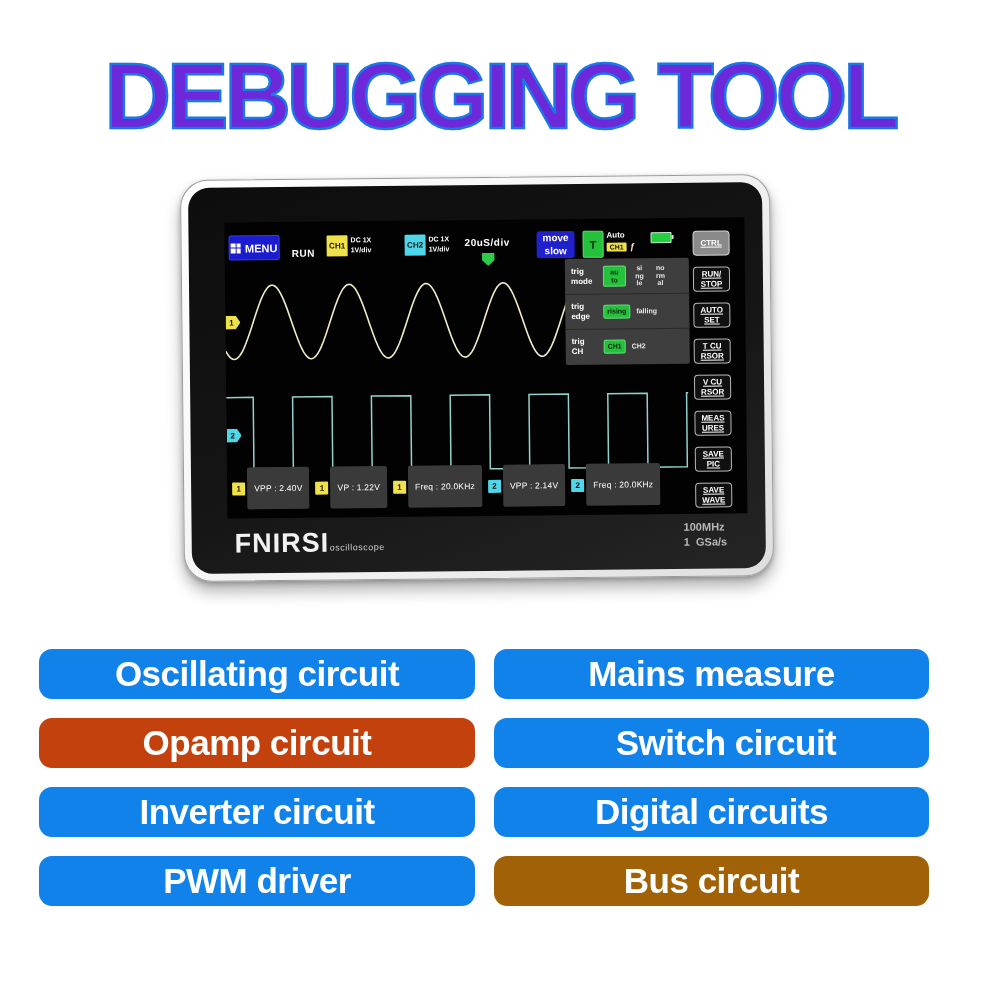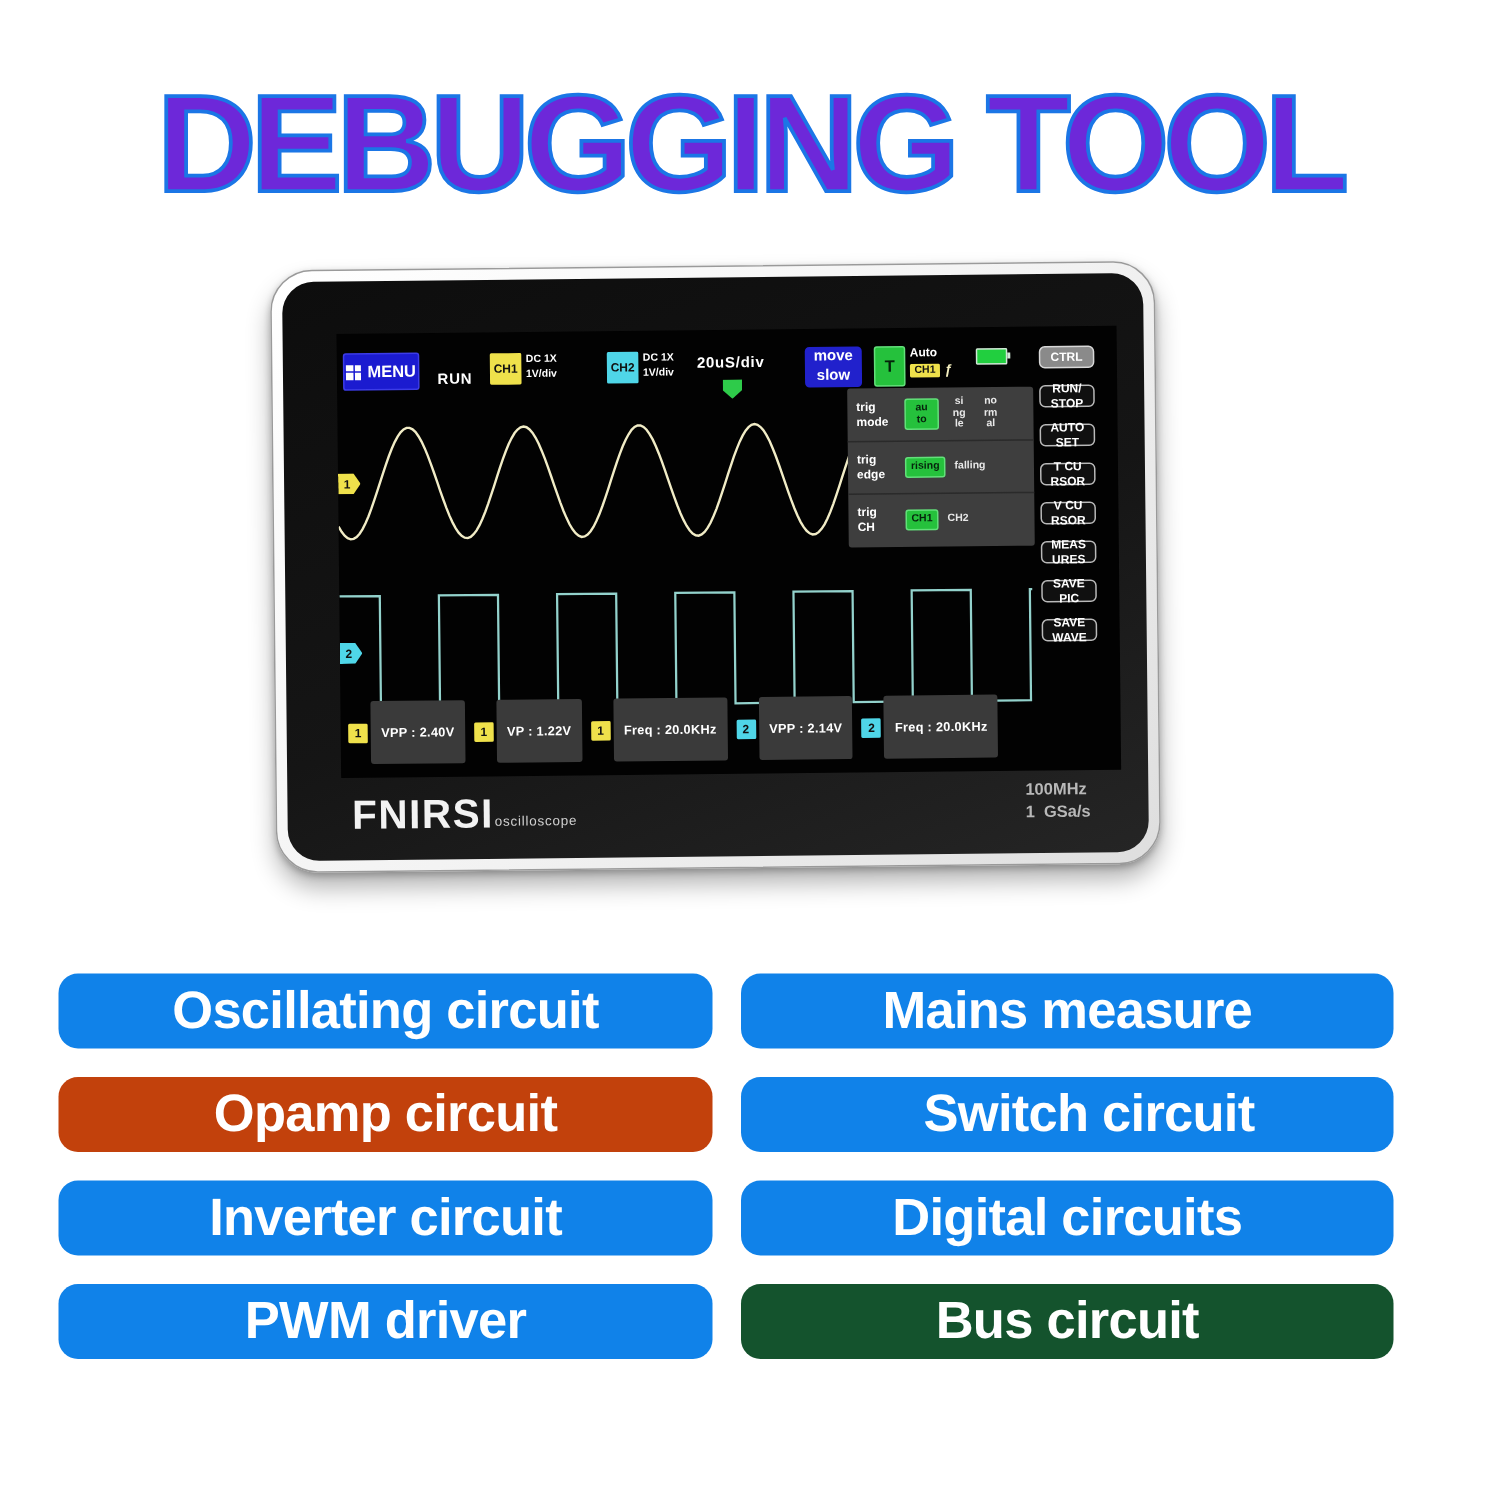--- a/index.html
+++ b/index.html
@@ -44,23 +44,23 @@
   .trigstat .row{display:flex;align-items:center;margin-top:2px;}
   .trigsrc{background:#efe14b;color:#111;font-size:7px;font-weight:bold;padding:1px 3px;border-radius:1px;}
   .trigsym{color:#f5f0c0;font-size:9px;font-style:italic;font-weight:bold;margin-left:3px;}
   .battery{position:absolute;left:426px;top:14px;width:19px;height:9px;background:#21cf3f;border:1px solid #cfe8d5;border-radius:1px;}
   .battery:after{content:"";position:absolute;right:-3px;top:2px;width:2px;height:4px;background:#cfe8d5;}
   .tlv{position:absolute;left:257px;top:33px;width:13px;height:13px;background:#2ecb4a;
        clip-path:polygon(0 0,100% 0,100% 55%,50% 100%,0 55%);}
 
   
   .skeys{position:absolute;left:468px;top:13px;width:37px;}
-  .skey{height:15px;margin-bottom:11px;background:#101010;border:1px solid #b9b9b9;border-radius:4px;
+  .skey{height:25px;margin-bottom:11px;background:#101010;border:1px solid #b9b9b9;border-radius:4px;
         color:#fff;font-size:8px;font-weight:bold;line-height:1.15;display:flex;flex-direction:column;
-        align-items:center;justify-content:center;text-align:center;box-sizing:border-box;}
+        align-items:center;justify-content:center;text-align:center;box-sizing:border-box;text-decoration:underline;}
   .skey.active{background:#8a8a8a;border-color:#d8d8d8;}
 
   
   .tpanel{position:absolute;left:340px;top:40px;width:124px;height:106px;background:#3e3e3e;border-radius:2px;}
   .trow{height:35px;display:flex;align-items:center;box-sizing:border-box;border-top:1px solid #2a2a2a;}
   .trow:first-child{border-top:none;}
   .tlabel{width:32px;margin-left:6px;color:#fff;font-size:8px;font-weight:bold;line-height:1.2;}
   .topts{display:flex;align-items:center;gap:6px;flex:1;}
   .topt{color:#e8e8e8;font-size:7px;font-weight:bold;line-height:1.05;text-align:center;}
   .topt.stack{width:15px;}
@@ -70,21 +70,21 @@
   .wavesvg{position:absolute;left:0;top:0;}
   .chmark{position:absolute;left:0;width:15px;height:14px;color:#111;font-size:8px;font-weight:bold;
           display:flex;align-items:center;justify-content:center;padding-right:3px;box-sizing:border-box;
           clip-path:polygon(0 0,68% 0,100% 50%,68% 100%,0 100%);}
 
   
   .measbar{position:absolute;left:5px;bottom:9px;display:flex;gap:6px;align-items:center;}
   .meas{display:flex;align-items:center;}
   .mbadge{width:13px;height:13px;color:#111;font-size:8px;font-weight:bold;display:flex;align-items:center;
           justify-content:center;border-radius:1px;}
-  .mpill{background:#3a3a3a;border-radius:2px;color:#fff;font-size:8.5px;font-weight:bold;
+  .mpill{background:#3a3a3a;border-radius:2px;color:#fff;font-size:8.5px;font-weight:normal;
          padding:16px 7px;margin-left:2px;white-space:nowrap;letter-spacing:.2px;}
 
   
   .brand{position:absolute;left:43px;top:341px;color:#f2f2f2;font-size:27px;font-weight:bold;letter-spacing:1px;}
   .brandsub{position:absolute;left:138px;top:356px;color:#cfcfcf;font-size:9px;font-weight:normal;letter-spacing:.5px;}
   .specs{position:absolute;left:492px;top:337px;color:#b8b8b8;font-size:11px;font-weight:bold;line-height:1.35;text-align:left;white-space:pre;}
 
   
   .fgrid{position:absolute;left:39px;top:649px;display:grid;grid-template-columns:436px 435px;
          column-gap:54px;row-gap:32px;grid-auto-rows:50px;gap:19px;}
@@ -246,14 +246,14 @@
 </div>
 
 <div class="fgrid" id="feature-grid">
     <div class="fbtn" style="background: rgb(16, 130, 233);">Oscillating circuit</div>
     <div class="fbtn" style="background: rgb(16, 130, 233);">Mains measure</div>
     <div class="fbtn" style="background: #c2410c;">Opamp circuit</div>
     <div class="fbtn" style="background: rgb(16, 130, 233); padding-left: 29px;">Switch circuit</div>
     <div class="fbtn" style="background: rgb(16, 130, 233);">Inverter circuit</div>
     <div class="fbtn" style="background: rgb(16, 130, 233);">Digital circuits</div>
     <div class="fbtn" style="background: rgb(16, 130, 233);">PWM driver</div>
-    <div class="fbtn" style="background: #14532d;">Bus circuit</div>
+    <div class="fbtn" style="background: #a16207;">Bus circuit</div>
   </div>
 
 </body></html>

